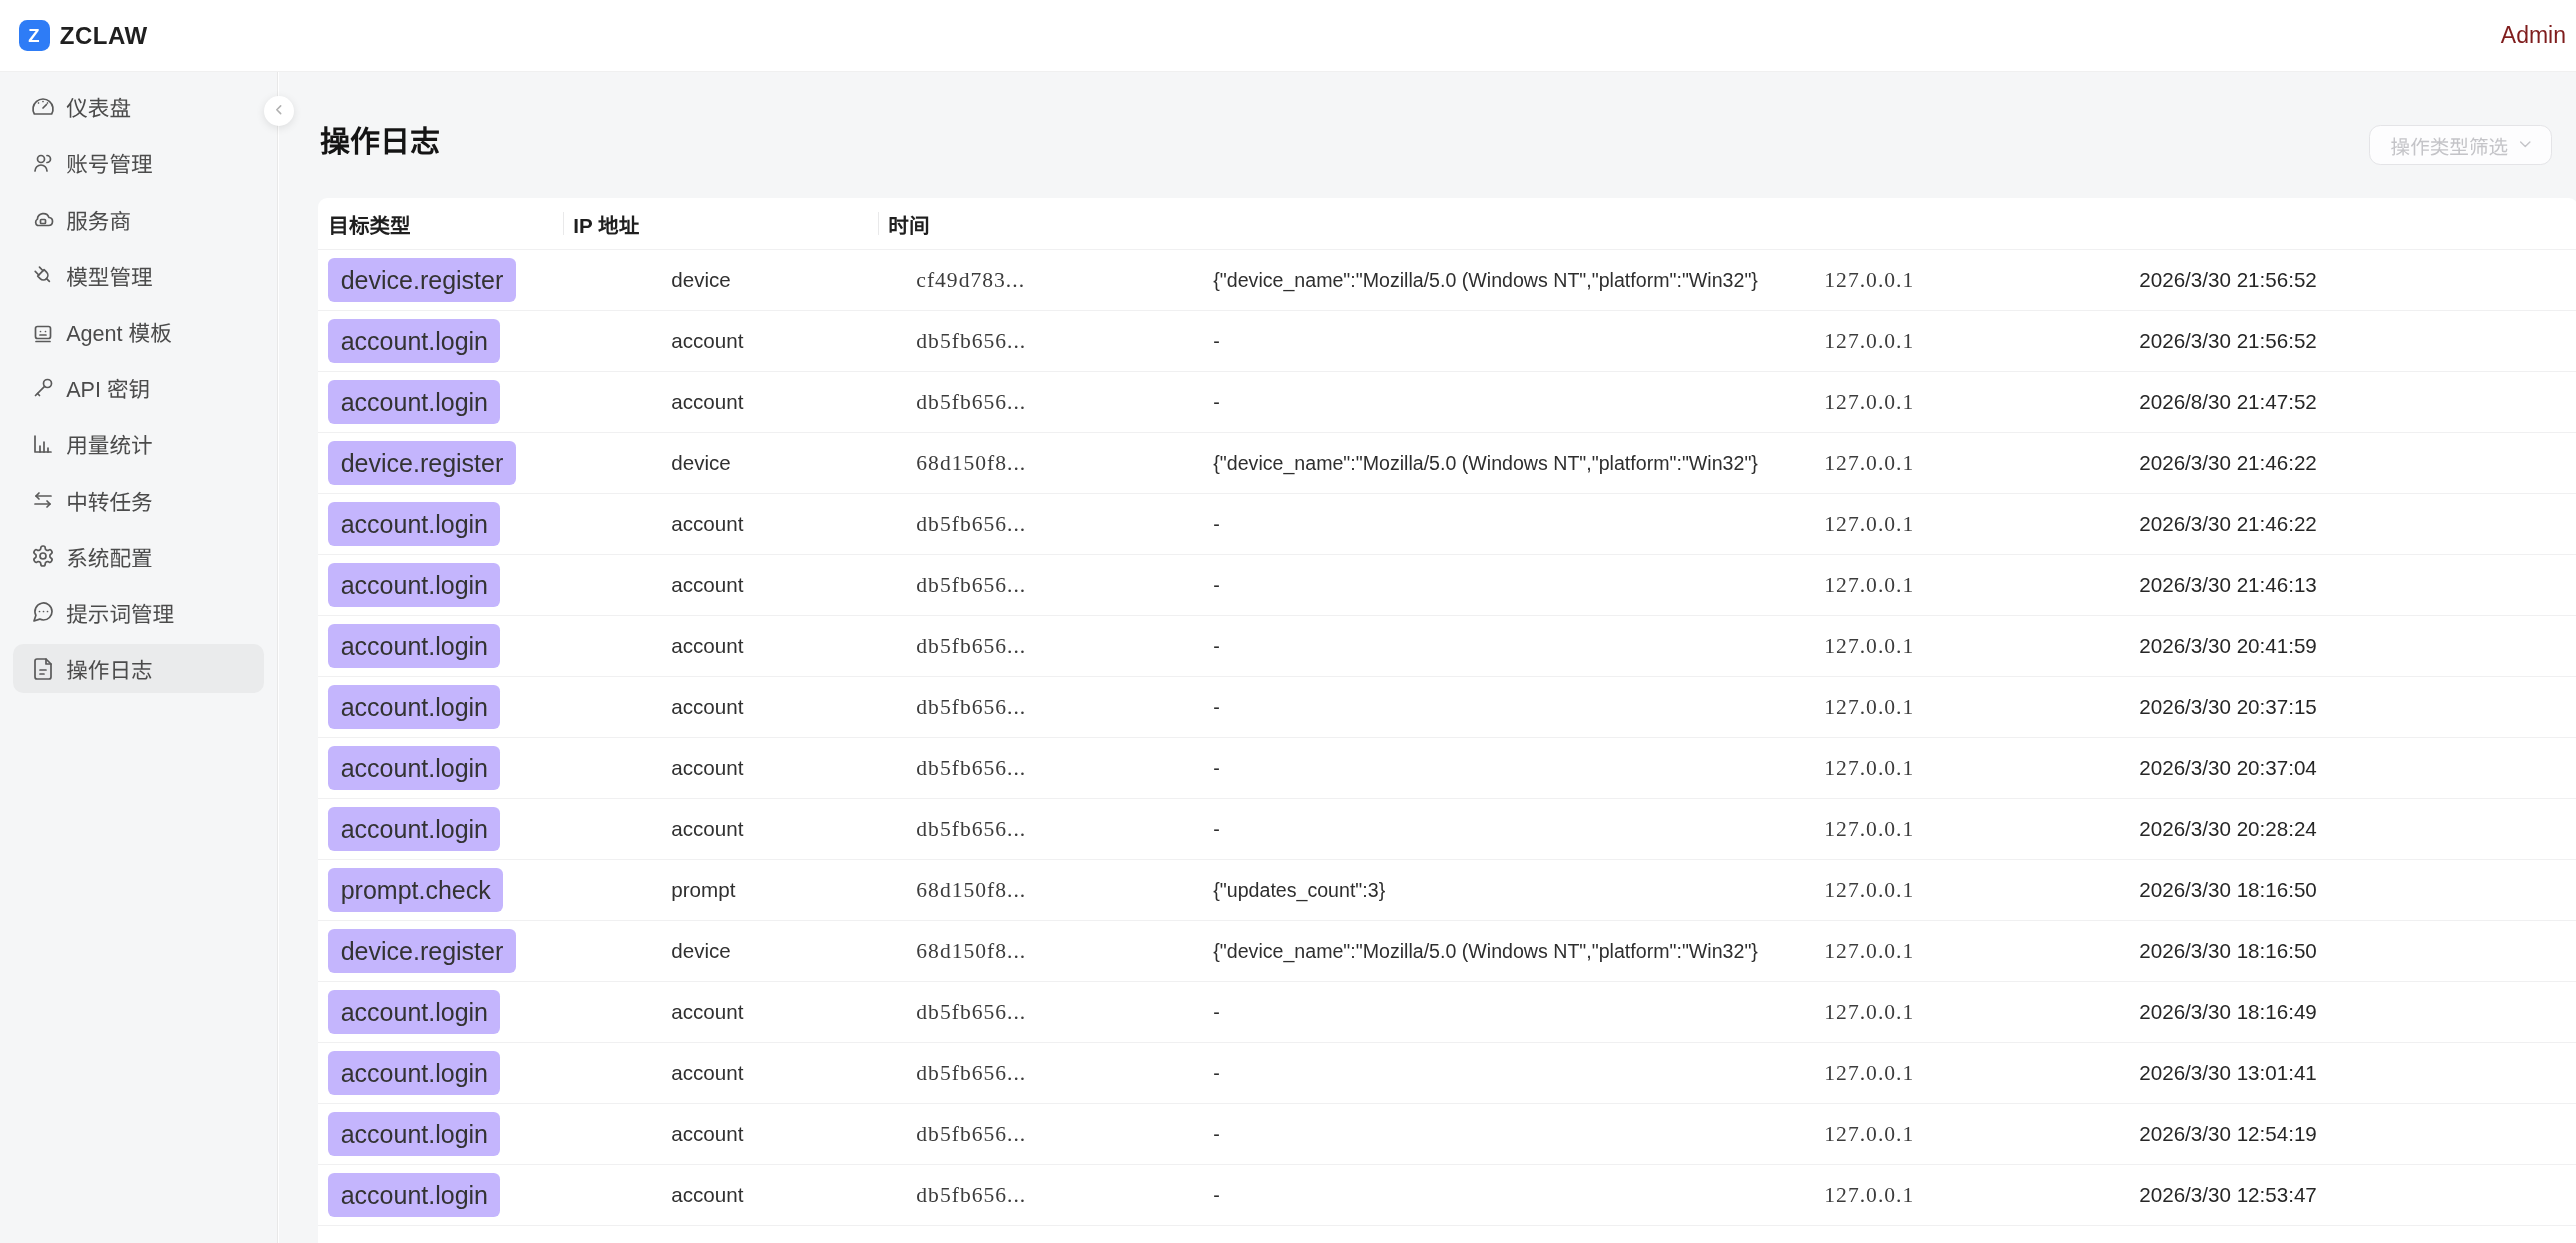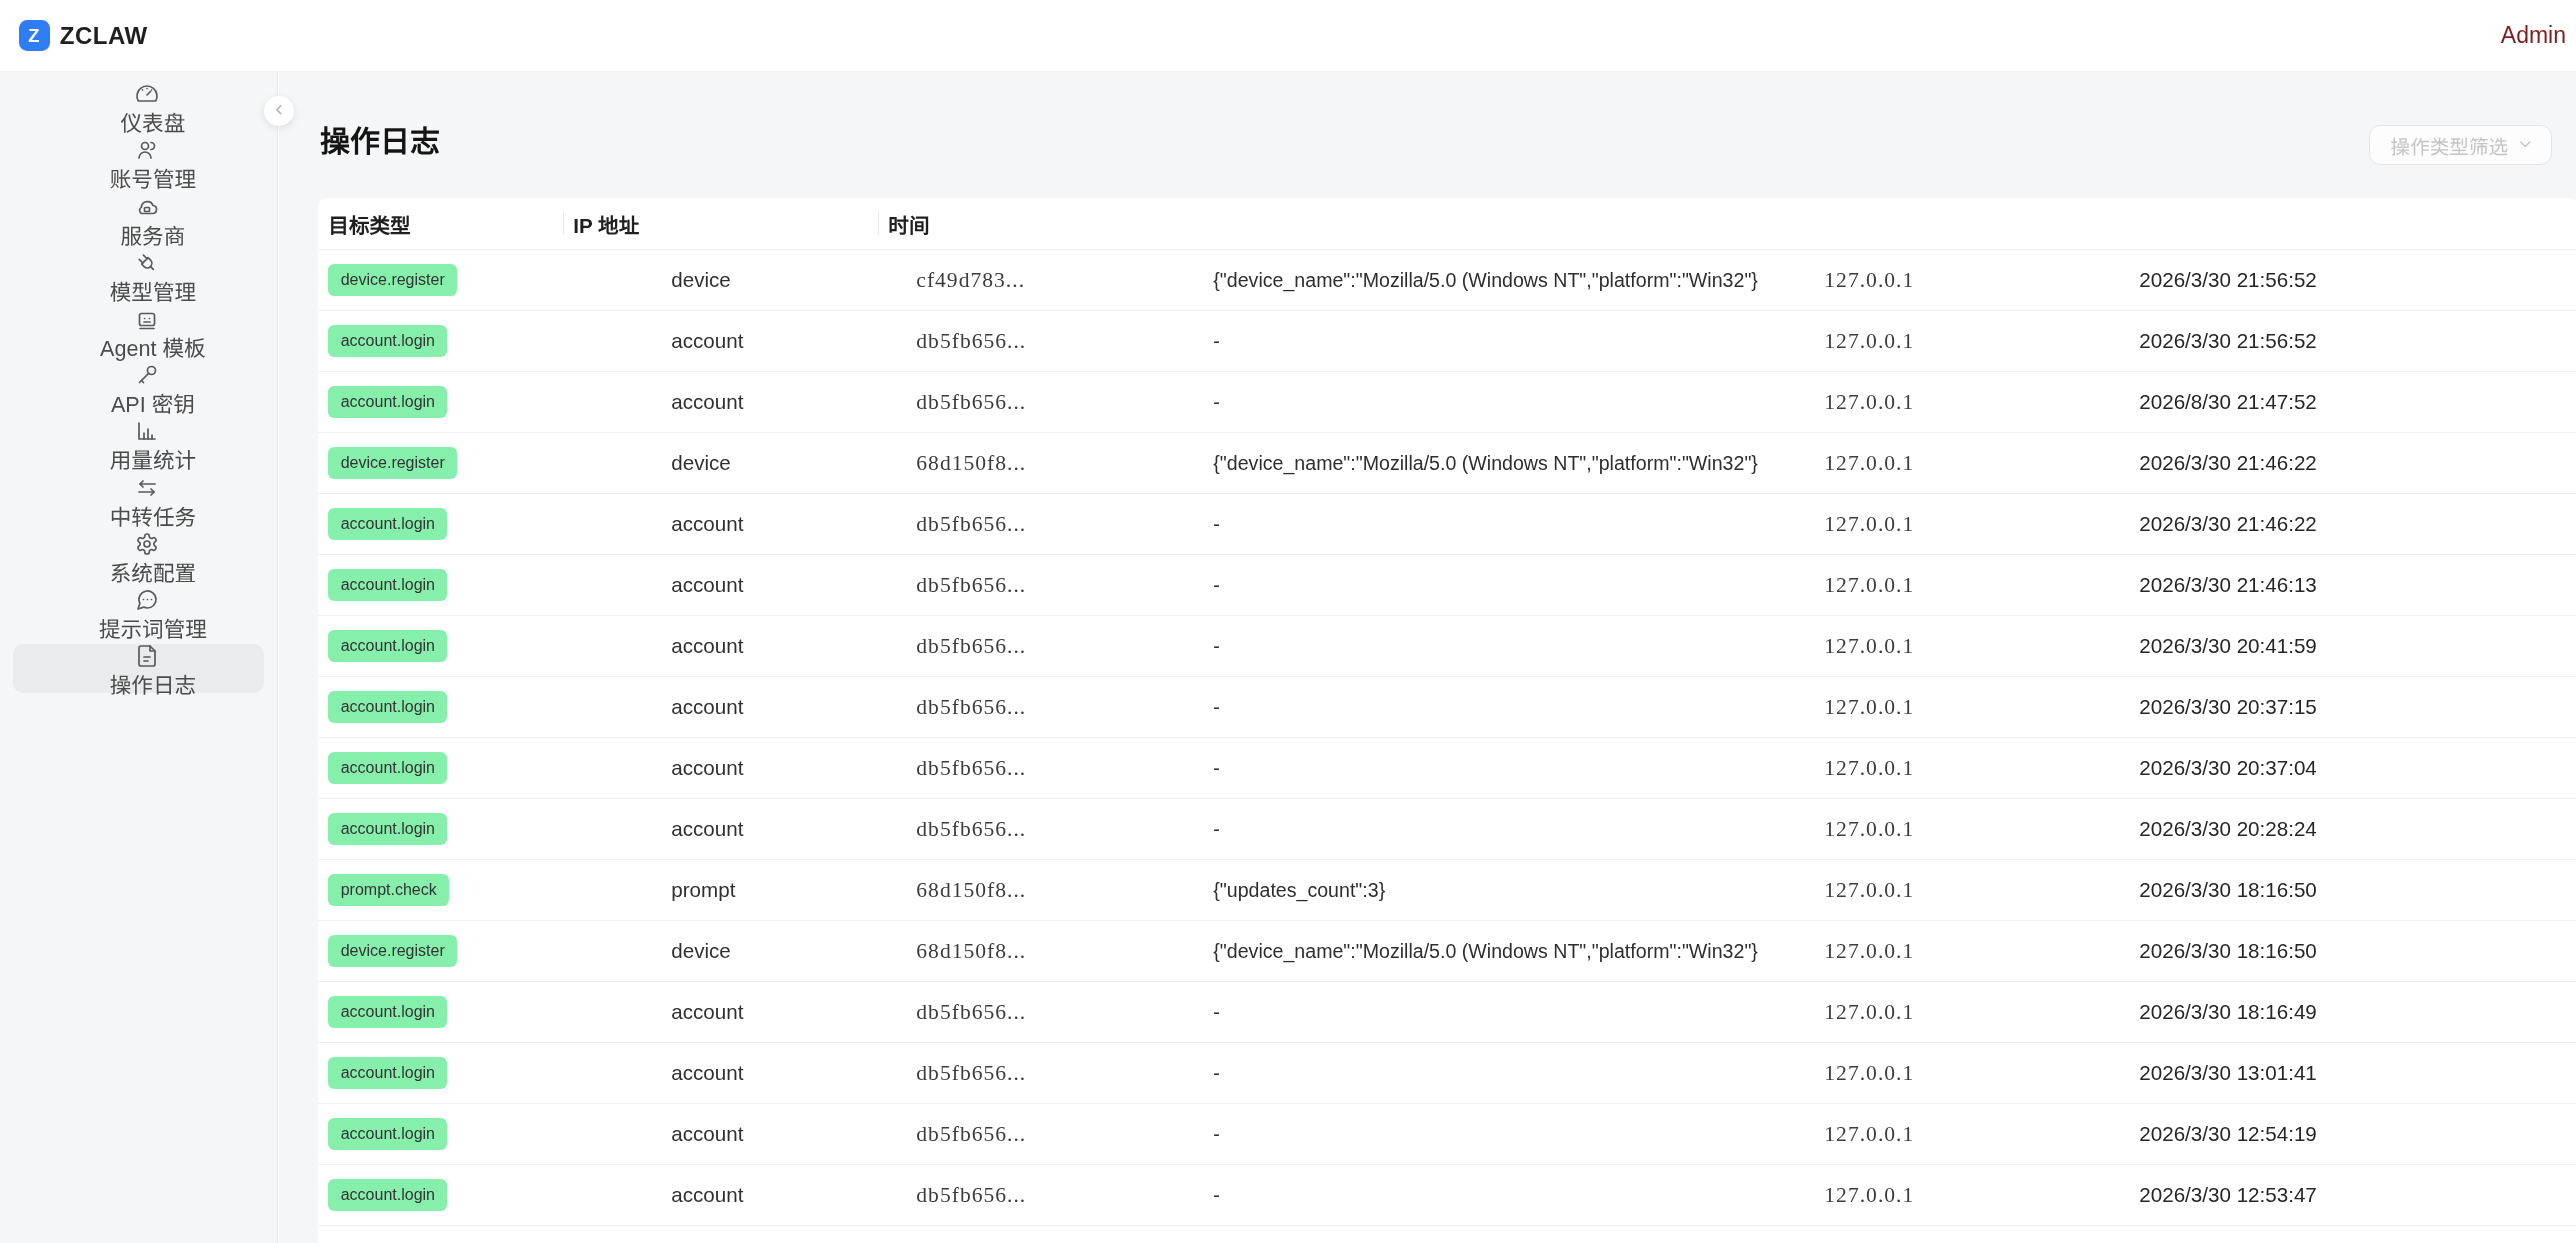--- a/index.html
+++ b/index.html
@@ -14,21 +14,21 @@
   .logo { width:31px; height:31px; border-radius:8.2px; background:#2e7cf6; color:#fff;
           display:flex; align-items:center; justify-content:center;
           font-size:18.5px; font-weight:700; }
   .brand-name { margin-left:10.3px; font-size:24px; font-weight:700; color:#202020; letter-spacing:0.5px; }
   .topbar-user { margin-left:auto; margin-right:72px; font-size:23px; color:#7f1d1d; }
 
   
   .sidebar { position:absolute; left:0; top:72px; bottom:0; width:278px; background:#f5f6f7;
              border-right:0.5px solid #e8e8e8; padding-top:10.3px; z-index:3; }
   .side-item { height:49px; margin:0 13.4px 7.2px 13.4px; border-radius:10.3px; display:flex;
-               align-items:center; padding-left:17.5px; color:#4b4b4b; cursor:pointer;flex-direction:column; }
+               align-items:center; padding-left:17.5px; color:#4b4b4b; cursor:pointer; }
   .side-item.active { background:#eaebec; }
   .side-item .sicon { width:24px; height:24px; color:#5a5a5a; flex:0 0 24px; }
   .side-item .sicon svg { width:24px; height:24px; display:block; }
   .side-item .slabel { margin-left:11.3px; font-size:21.6px; white-space:nowrap; }
 
   .collapse-btn { position:absolute; left:264px; top:96px; width:30px; height:30px;
                   border-radius:50%; background:#fff; z-index:6;
                   box-shadow:0 2.1px 8.2px rgba(0,0,0,.10); display:flex; align-items:center;
                   justify-content:center; color:#b0b0b0; cursor:pointer; }
   .collapse-btn svg { width:15.5px; height:15.5px; }
@@ -49,22 +49,22 @@
   .tr { display:flex; align-items:center; }
   .thead { height:52px; border-bottom:0.5px solid #f0f0f1; }
   .th { position:relative; font-size:20.6px; font-weight:700; color:#1f1f1f; padding-left:10.3px;
         height:100%; display:flex; align-items:center; }
   .th + .th::before { content:""; position:absolute; left:0; top:14.4px; width:0.5px; height:23px;
                       background:#e9e9ea; }
   .row { height:61px; border-bottom:0.5px solid #f0f0f1; }
   .td { padding-left:10.3px; overflow:hidden; white-space:nowrap; }
   .c1{width:343px;} .c2{width:245px;} .c3{width:297px;} .c4{width:611px;}
   .c5{width:315px;} .c6{width:449px;}
-  .badge { display:inline-block; background:#86efac; border-radius:6.2px; padding:7.2px 12.4px;
-           font-size:16px; color:#333; }
+  .badge { display:inline-block; background:#c4b5fd; border-radius:6.2px; padding:7.2px 12.4px;
+           font-size:25px; color:#333; }
   .plain { font-size:20.6px; color:#303030; }
   .serif { font-family:"Liberation Serif","DejaVu Serif",serif; font-size:21.6px; color:#3c3c3c;
            letter-spacing:1px; }
   .detail { font-size:19.6px; color:#2e2e2e; }
   .time { font-size:20.6px; color:#262626; }
   .partial-row { height:31px; }
 </style>
 </head>
 <body>
 

